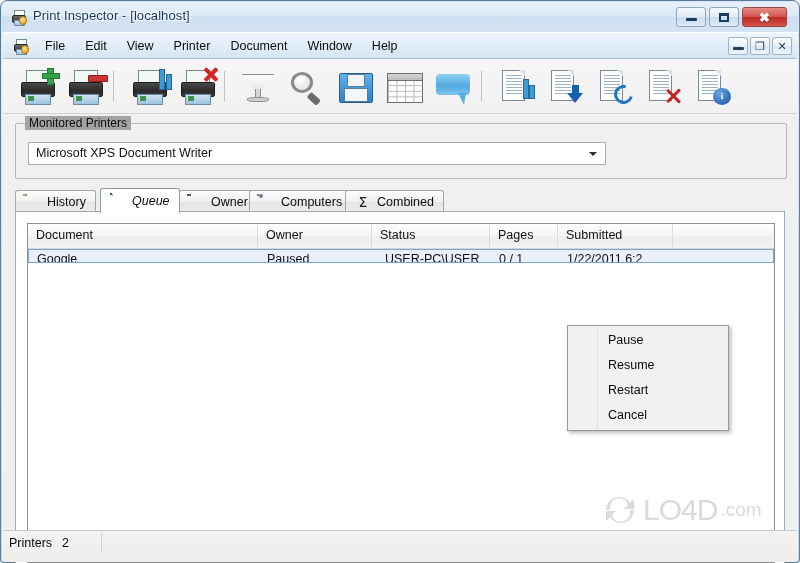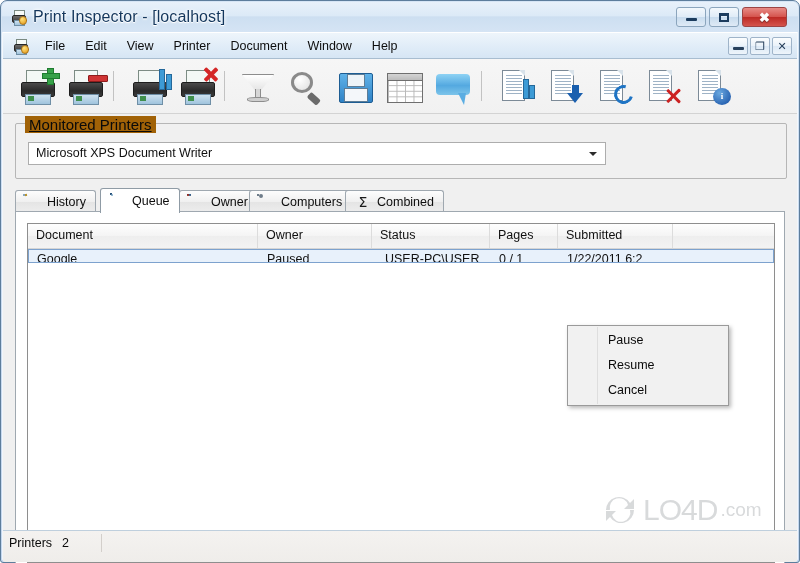--- a/index.html
+++ b/index.html
@@ -47,21 +47,21 @@
     background: linear-gradient(to bottom, #e8f1fa 0%, #dceaf7 45%, #cddff1 50%, #d5e4f4 100%);
   }
   #title-icon {
     position: absolute;
     left: 9px; top: 7px;
     width: 16px; height: 16px;
   }
   #title-text {
     position: absolute;
     left: 31px; top: 6px;
-    font-size: 16px;
+    font-size: 13px;
     color: #13365c;
     text-shadow: 0 0 4px #ffffff, 0 0 3px #ffffff, 0 1px 0 #ffffff;
     white-space: nowrap;
     letter-spacing: 0.1px;
   }
 
   .winbtn {
     position: absolute;
     top: 5px;
     height: 20px;
@@ -182,25 +182,24 @@
     left: 12px; top: 64px;
     width: 770px;
     height: 54px;
     border: 1px solid #b6b6b6;
     border-radius: 2px;
     background: transparent;
   }
   #printers-group-label {
     position: absolute;
     left: 9px; top: -8px;
-    background: #a16207;
+    background: #a3a3a3;
     padding: 0 4px;
-    font-size: 15px;
+    font-size: 12px;
     color: #0a0a0a;
-    text-decoration: underline;
   }
   #printer-combo {
     position: absolute;
     left: 12px; top: 18px;
     width: 578px;
     height: 23px;
     background: #ffffff;
     border: 1px solid #adadad;
     box-sizing: border-box;
     cursor: default;
@@ -846,21 +845,21 @@
     </div>
 
     <div id="tabs">
       <div class="tab" style="left:0px;">
         <span class="tab-icon">
           <span class="hist-ico"><span class="pages"></span><span class="clock"></span></span>
         </span>
         <span>History</span>
       </div>
 
-      <div class="tab active" style="left:85px;">
+      <div class="tab active" style="left:85px;font-style:italic;">
         <span class="tab-icon">
           <span class="queue-ico"><span class="can"></span><span class="lid"></span></span>
         </span>
         <span>Queue</span>
       </div>
 
       <div class="tab" style="left:164px;">
         <span class="tab-icon">
           <span class="users-ico"><span class="head1"></span><span class="head2"></span><span class="body1"></span><span class="body2"></span></span>
         </span>
@@ -906,20 +905,21 @@
           </div>
         </div>
 
       </div>
     </div>
 
     <div id="context-menu">
       <div id="context-menu-gutter"></div>
       <div class="ctx-item">Pause</div>
       <div class="ctx-item">Resume</div>
+      <div class="ctx-item">Restart</div>
       <div class="ctx-item">Cancel</div>
     </div>
 
   </div>
 
   <div id="status-bar">
     <div id="status-panel-1">
       <span>Printers</span>
       <span id="status-count">2</span>
     </div>

